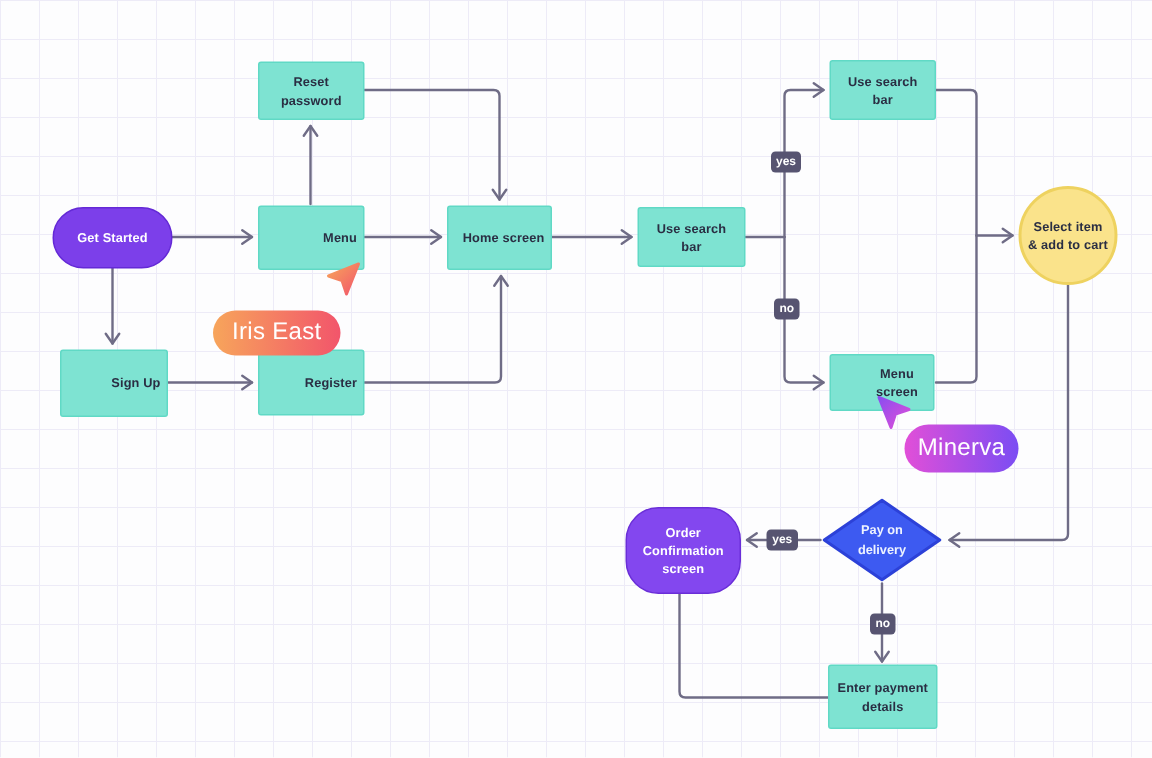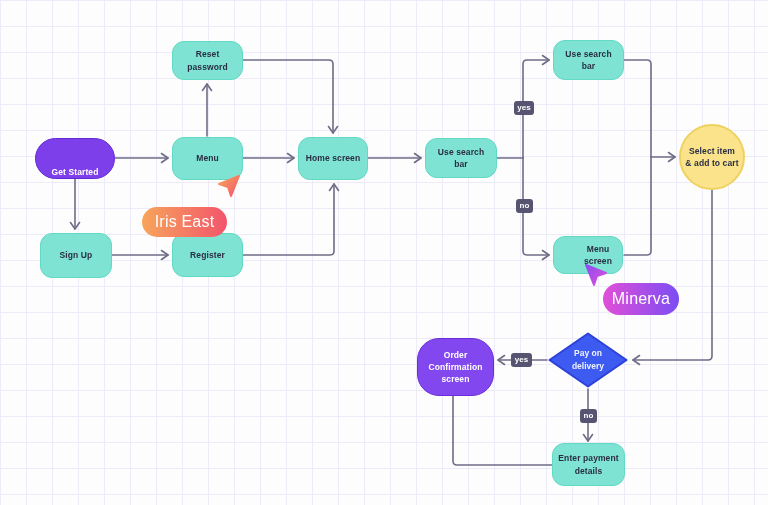--- a/index.html
+++ b/index.html
@@ -12,22 +12,22 @@
     background-size:26px 26px;
     font-family:"Liberation Sans",sans-serif;
   }
   #edges{position:absolute;left:0;top:0;width:768px;height:505px;}
   .edge{stroke:#6f6c86;stroke-width:1.6;fill:none;stroke-linecap:round;}
   .node{
     position:absolute;display:flex;align-items:center;justify-content:center;
     text-align:center;font-weight:bold;font-size:8.5px;line-height:1.45;
     color:#2a2e43;letter-spacing:.1px;box-sizing:border-box;
   }
-  .teal{background:#7ee3d2;border:1.5px solid #60d9c5;border-radius:12px;padding:0 4px;}
-  .purple-pill{background:#7c3fea;border:1.5px solid #6429d6;color:#fff;border-radius:21px;align-items:flex-end;}
+  .teal{background:#7ee3d2;border:1.5px solid #60d9c5;border-radius:2px;padding:0 4px;justify-content:flex-end;}
+  .purple-pill{background:#7c3fea;border:1.5px solid #6429d6;color:#fff;border-radius:21px;}
   .purple-round{background:#8347ef;border:1.5px solid #6a2ed8;color:#fff;border-radius:22px;padding:0 6px;}
   .yellow-circle{background:#fae38b;border:2px solid #eed25f;border-radius:50%;padding:0 4px;}
   .diamond-wrap{position:absolute;}
   .diamond-wrap svg{position:absolute;left:0;top:0;}
   .diamond-label{
     position:absolute;left:0;top:0;width:100%;height:100%;
     display:flex;align-items:center;justify-content:center;text-align:center;
     font-weight:bold;font-size:8.5px;line-height:1.5;color:#eef3ff;padding:0 12px;box-sizing:border-box;
   }
   .badge{

